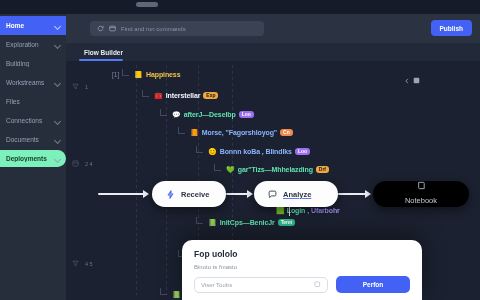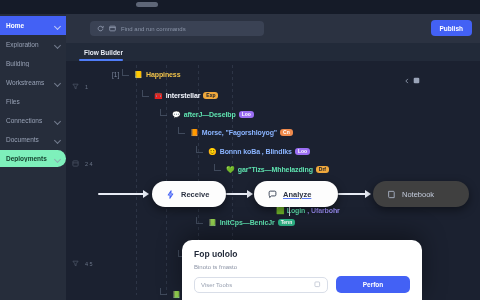--- a/index.html
+++ b/index.html
@@ -152,21 +152,21 @@
   }
   .tdim { font-size: 6.5px; color: #7f8aa0; }
 
   
   .node {
     position: absolute; height: 26px; border-radius: 13px;
     display: flex; align-items: center; gap: 6px; padding: 0 14px;
     box-shadow: 0 3px 10px rgba(0,0,0,.45);
   }
   .node.light { background: #fdfdfd; }
-  .node.dark  { background: #404040; }
+  .node.dark  { background: #000000; flex-direction: column; }
   .node-ico { width: 9px; height: 9px; flex: 0 0 auto; }
   .node-label { font-size: 7.5px; font-weight: 700; color: #2b3242; white-space: nowrap; }
   .node.dark .node-label { color: #c3cbdb; font-weight: 400; }
   .node-label.underlined { text-decoration: underline; text-decoration-color: #5b7cf5; }
 
   .arrow { position: absolute; height: 10px; display: flex; align-items: center; }
   .arrow .shaft { height: 1.6px; background: #e8ecf5; border-radius: 1px; }
   .arrow .head {
     width: 0; height: 0; margin-left: -1px;
     border-top: 4px solid transparent; border-bottom: 4px solid transparent;

